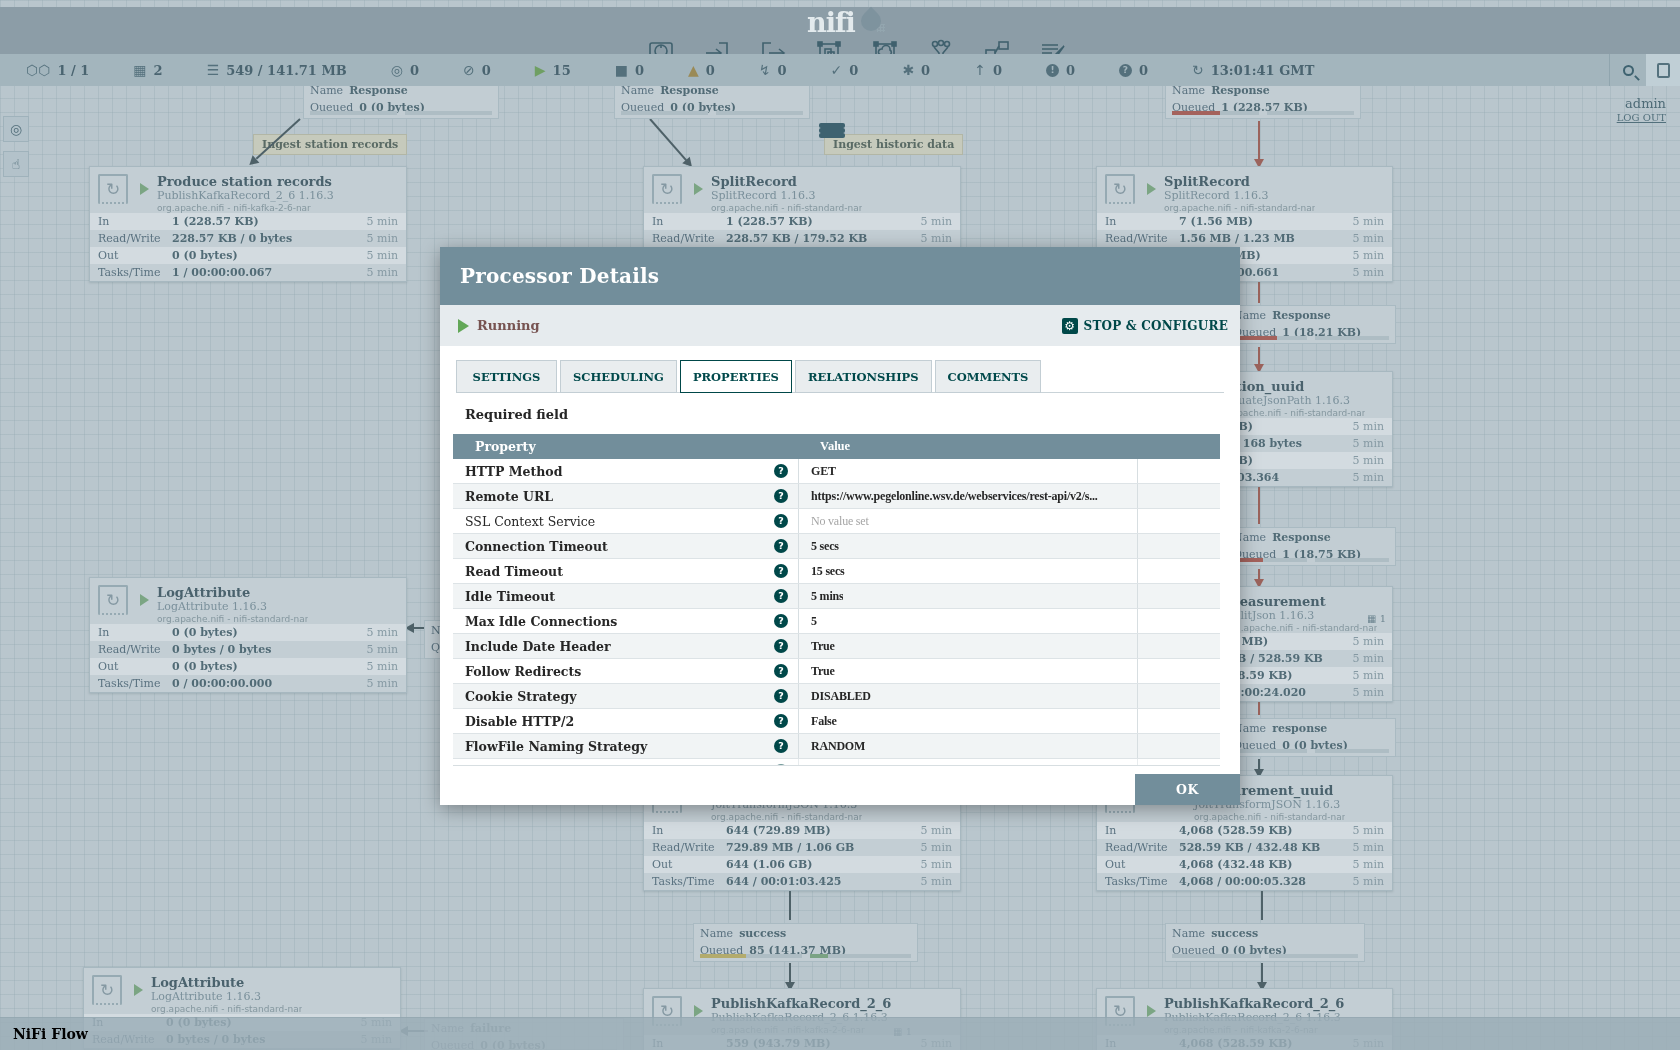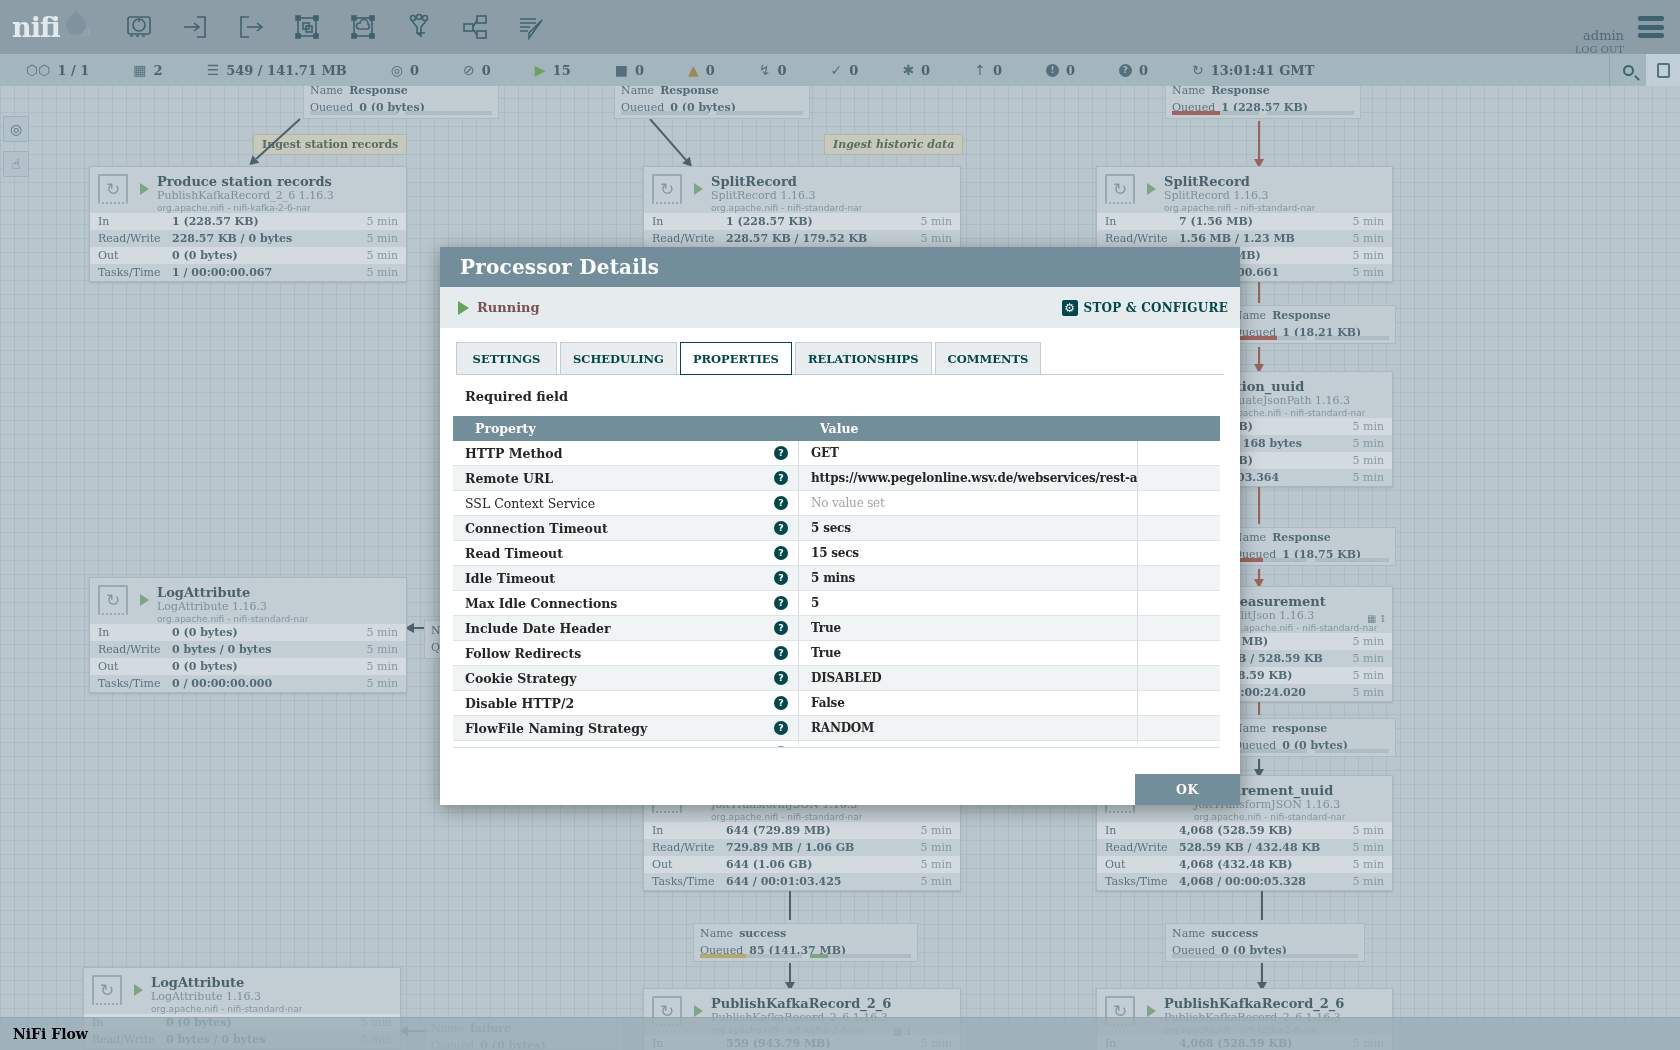--- a/index.html
+++ b/index.html
@@ -46,22 +46,22 @@
 
   .canvas-label{position:absolute;background:#c6cabc;border:1px solid #b2b6a5;
      font-size:11px;font-family:var(--slab);font-weight:bold;color:#5a6b65;
      padding:3px 8px;white-space:nowrap;}
 
   .arrow-line{position:absolute;height:2px;transform-origin:0 50%;}
   .arrow-head{position:absolute;width:0;height:0;border-top:5px solid transparent;
      border-bottom:5px solid transparent;transform-origin:0 50%;}
 
   
-  #toolbar{position:absolute;left:0;top:0;width:100%;height:54px;background:#8c9da7;z-index:10;
-     display:flex;align-items:center;}
+  #toolbar{position:absolute;left:0;top:7px;width:100%;height:54px;background:#8c9da7;z-index:10;
+     display:flex;align-items:center;flex-direction:column;}
   #logo{display:flex;align-items:center;margin-left:12px;}
   #logo .word{font-family:var(--slab);font-weight:bold;font-size:27px;color:#e3eaed;letter-spacing:-1px;}
   #logo .drop{width:20px;height:20px;background:#7e939e;border-radius:0 50% 50% 50%;
      transform:rotate(45deg);margin:-4px 0 0 6px;}
   #logo .gridbits{width:8px;height:8px;margin:10px 0 0 -4px;
      background:linear-gradient(to right,#93a6af 1px,transparent 1px),linear-gradient(to bottom,#93a6af 1px,transparent 1px);
      background-size:3px 3px;}
   #components{display:flex;gap:26px;margin-left:34px;}
   #components .comp{width:30px;height:30px;cursor:grab;}
   #components svg{stroke:#40616e;fill:none;stroke-width:1.6;}
@@ -97,40 +97,40 @@
 
   
   #bottombar{position:absolute;left:0;bottom:0;width:100%;height:33px;z-index:5;
      background:rgba(155,173,183,.82);border-top:1px solid rgba(140,160,170,.5);
      display:flex;align-items:center;}
   #breadcrumb{font-family:var(--slab);font-weight:bold;font-size:14px;color:#000000;margin-left:13px;cursor:pointer;}
 
   
   #modal{position:absolute;left:440px;top:247px;width:800px;height:558px;background:#fff;z-index:20;
      box-shadow:0 4px 18px rgba(0,0,0,.35);font-family:var(--slab);}
-  #m-header{height:40px;background:var(--hdr);display:flex;align-items:center;}
+  #m-header{height:58px;background:var(--hdr);display:flex;align-items:center;}
   #m-title{color:#fff;font-size:20px;font-weight:bold;margin-left:20px;letter-spacing:.2px;}
   #m-status{height:41px;background:#e6ebee;display:flex;align-items:center;}
   #m-run{display:flex;align-items:center;margin-left:18px;gap:8px;}
   #m-run .runtri{width:0;height:0;border-left:11px solid #62a758;border-top:7px solid transparent;border-bottom:7px solid transparent;}
   #m-run .runtxt{font-size:13px;font-weight:bold;color:#775351;text-align:center;}
   #m-action{margin-left:auto;margin-right:12px;display:flex;align-items:center;gap:6px;cursor:pointer;}
   #m-action .gear{width:16px;height:16px;background:var(--teal);border-radius:2px;color:#fff;
      font-size:12px;line-height:16px;text-align:center;font-family:var(--sans);}
   #m-action .atxt{font-size:12px;font-weight:bold;color:var(--teal);letter-spacing:.2px;}
   #m-tabs{display:flex;gap:3px;margin:14px 16px 0 16px;border-bottom:1px solid #c9d3d8;align-items:center;}
   .mtab{min-width:101px;height:33px;background:#e9edef;border:1px solid #c3ced4;margin-bottom:-1px;
      display:flex;align-items:center;justify-content:center;font-size:11.5px;font-weight:bold;
      color:#00494b;cursor:pointer;padding:0 12px;}
   .mtab.active{background:#fff;border:1px solid var(--teal);}
   #m-required{margin:14px 0 0 25px;font-size:13px;font-weight:bold;color:#262626;}
   #m-table{margin:12px 16px 0 13px;width:767px;height:332px;overflow:hidden;border-bottom:1px solid #d7dee1;}
   #m-thead{display:flex;height:25px;background:var(--hdr);color:#fff;font-size:12.5px;font-weight:bold;align-items:center;padding-left:10px;}
   .col-name{width:345px;flex:none;display:flex;align-items:center;}
-  .col-val{width:339px;flex:none;display:flex;align-items:center;}
+  .col-val{width:339px;flex:none;display:flex;align-items:center;font-family:Liberation Serif, serif;}
   .col-x{flex:1;}
   #m-thead .col-name,#m-thead .col-val{padding-left:12px;}
   .prow{display:flex;height:25px;border-bottom:1px solid #dde3e6;align-items:stretch;background:#fff;}
   .prow:nth-child(even){background:#f1f4f5;}
   .prow .col-name{padding-left:12px;justify-content:space-between;}
   .prow .col-val{border-left:1px solid #d7dee1;padding-left:12px;}
   .prow .col-x{border-left:1px solid #d7dee1;}
   .pn{font-size:12.5px;color:#262626;white-space:nowrap;}
   .pn.req{font-weight:bold;}
   .q{width:14px;height:14px;border-radius:50%;background:var(--teal);color:#fff;font-size:9.5px;
@@ -141,21 +141,21 @@
   #m-ok{position:absolute;right:0;bottom:0;width:105px;height:31px;background:var(--hdr);color:#fff;
      border:none;font-family:var(--slab);font-weight:bold;font-size:12.5px;letter-spacing:.5px;cursor:pointer;}
 </style>
 </head>
 <body>
 
 <div id="app">
 
   <div id="canvas">
       <div class="canvas-label" style="left: 253px; top: 134px; min-width: 135px;">Ingest station records</div>
-      <div class="canvas-label" style="left: 824px; top: 134px; min-width: 133px; font-style: italic;">Ingest historic data</div>
+      <div class="canvas-label" style="left: 824px; top: 134px; min-width: 133px;">Ingest historic data</div>
       <div class="arrow-line" style="left: 300px; top: 118px; width: 59.4643px; background: rgb(78, 97, 104); transform: rotate(137.726deg);"></div>
       <div class="arrow-head" style="left: 256px; top: 154px; border-left: 9px solid rgb(78, 97, 104); transform: rotate(137.726deg);"></div>
       <div class="arrow-line" style="left: 650px; top: 118px; width: 54.5619px; background: rgb(78, 97, 104); transform: rotate(48.7153deg);"></div>
       <div class="arrow-head" style="left: 686px; top: 155px; border-left: 9px solid rgb(78, 97, 104); transform: rotate(48.7153deg);"></div>
       <div class="arrow-line" style="left: 1259px; top: 120px; width: 38px; background: rgb(155, 99, 92); transform: rotate(90deg);"></div>
       <div class="arrow-head" style="left: 1259px; top: 154px; border-left: 9px solid rgb(155, 99, 92); transform: rotate(90deg);"></div>
       <div class="arrow-line" style="left: 1259px; top: 280px; width: 22px; background: rgb(155, 99, 92); transform: rotate(90deg);"></div>
       <div class="arrow-line" style="left: 1259px; top: 346px; width: 17px; background: rgb(155, 99, 92); transform: rotate(90deg);"></div>
       <div class="arrow-head" style="left: 1259px; top: 359px; border-left: 9px solid rgb(155, 99, 92); transform: rotate(90deg);"></div>
       <div class="arrow-line" style="left: 1259px; top: 485px; width: 38px; background: rgb(155, 99, 92); transform: rotate(90deg);"></div>

